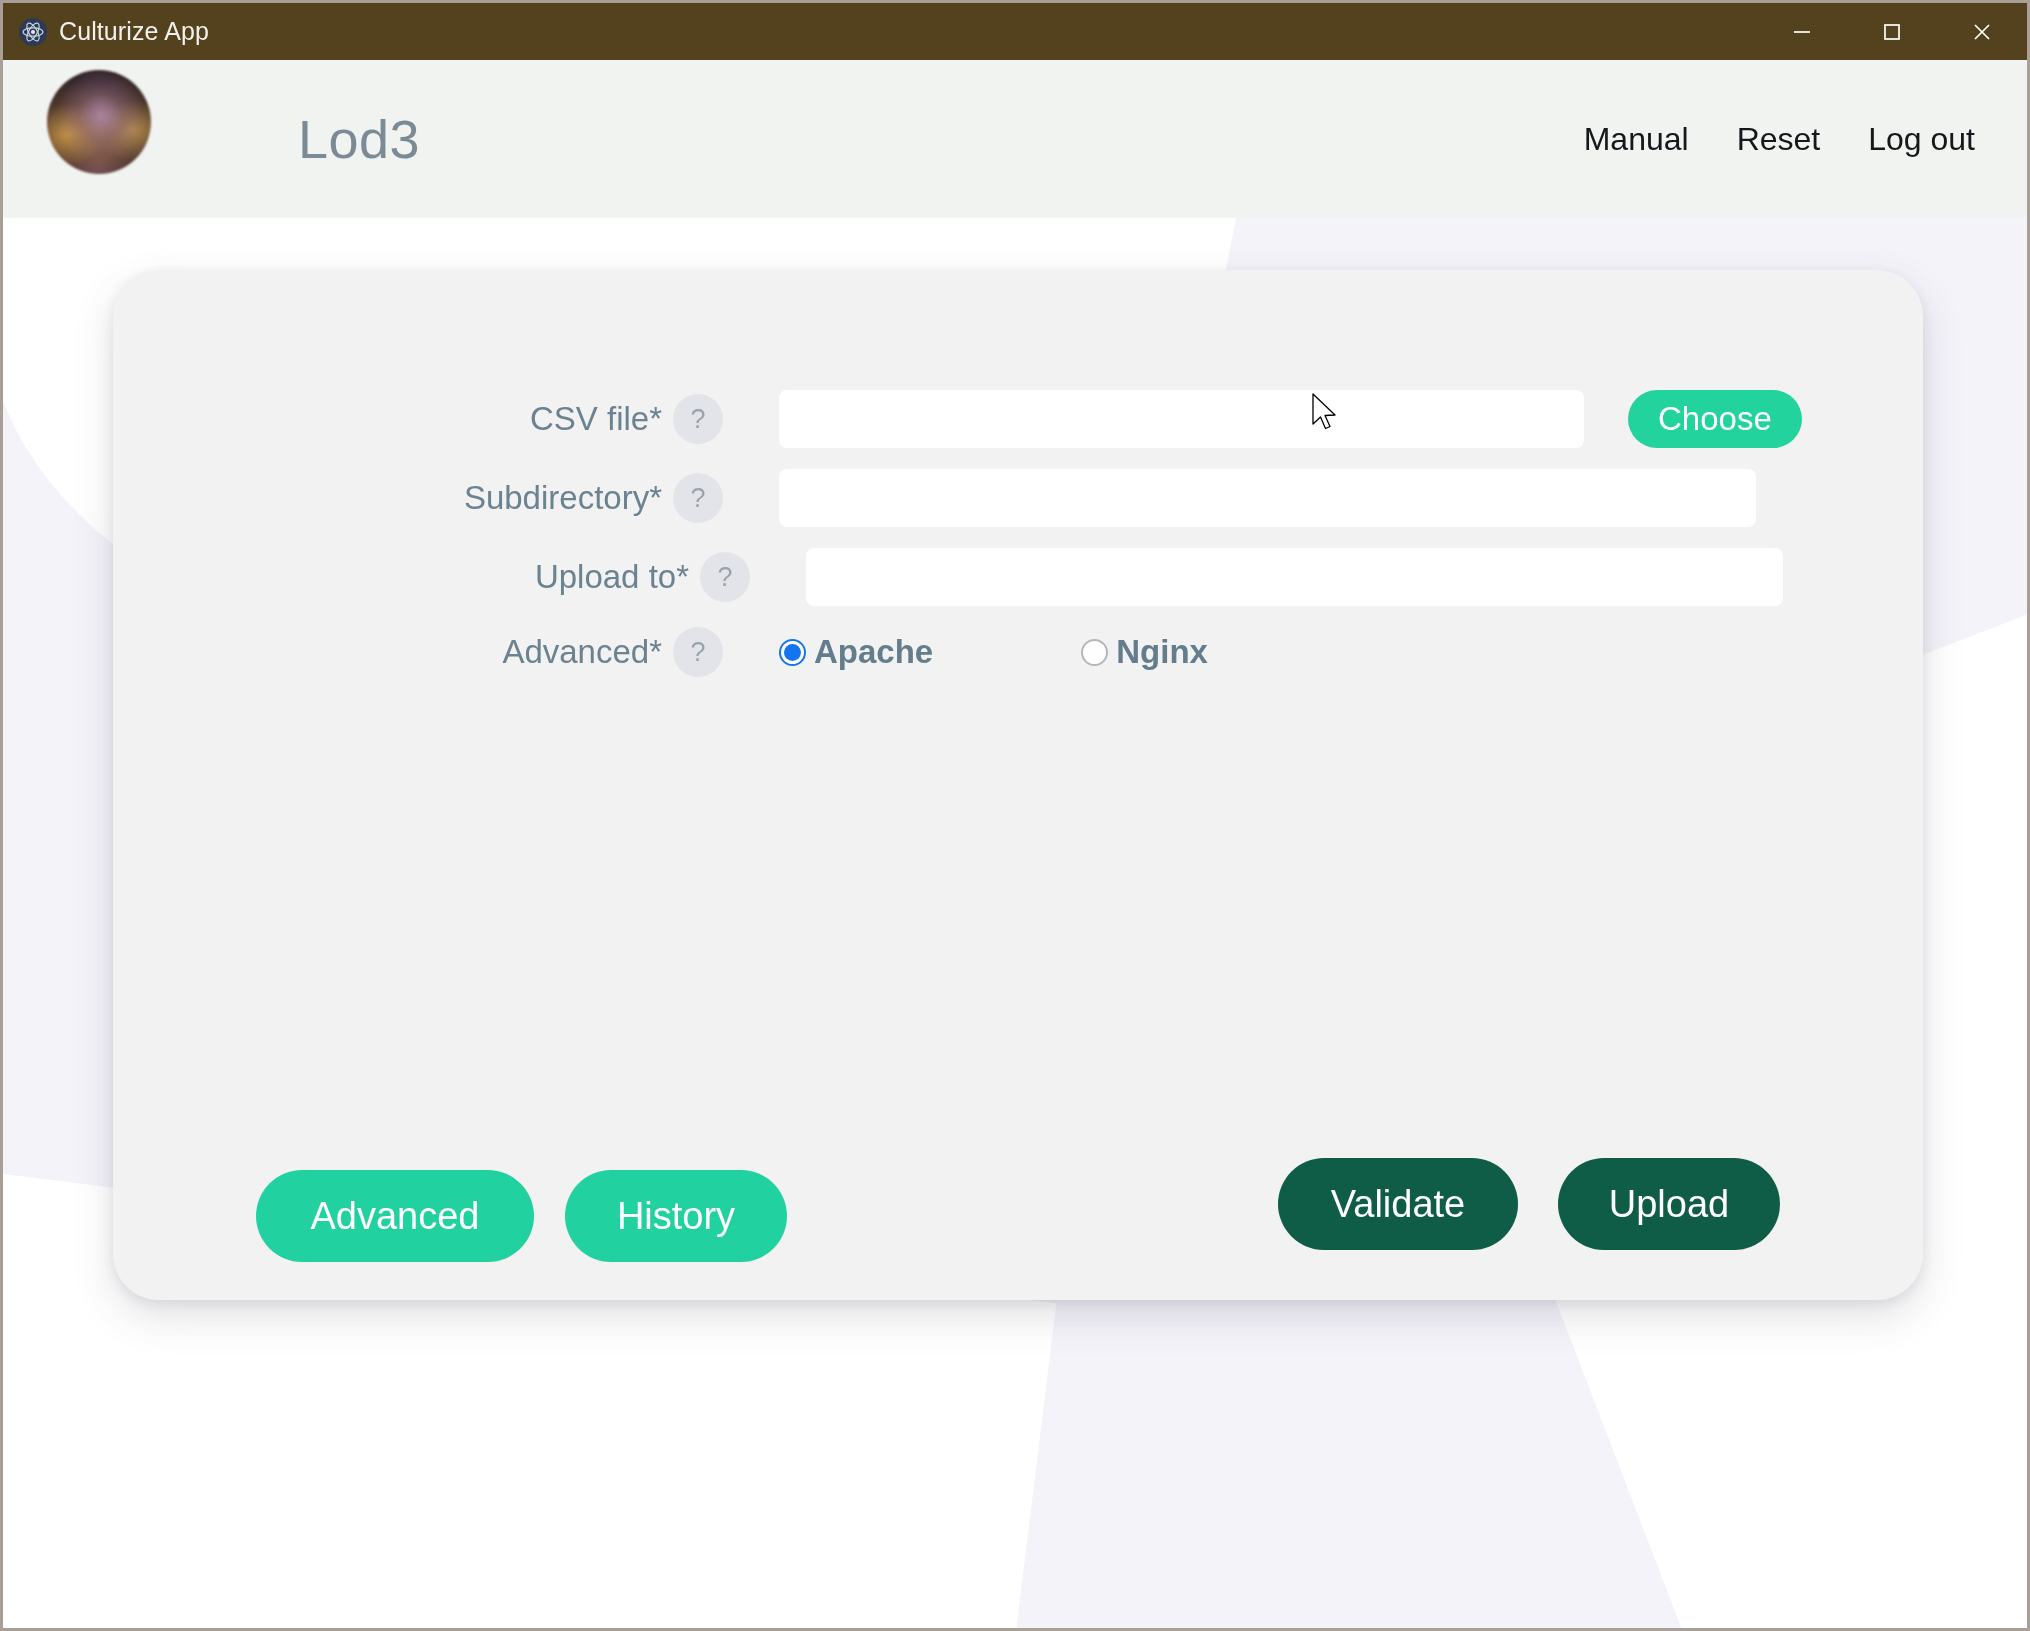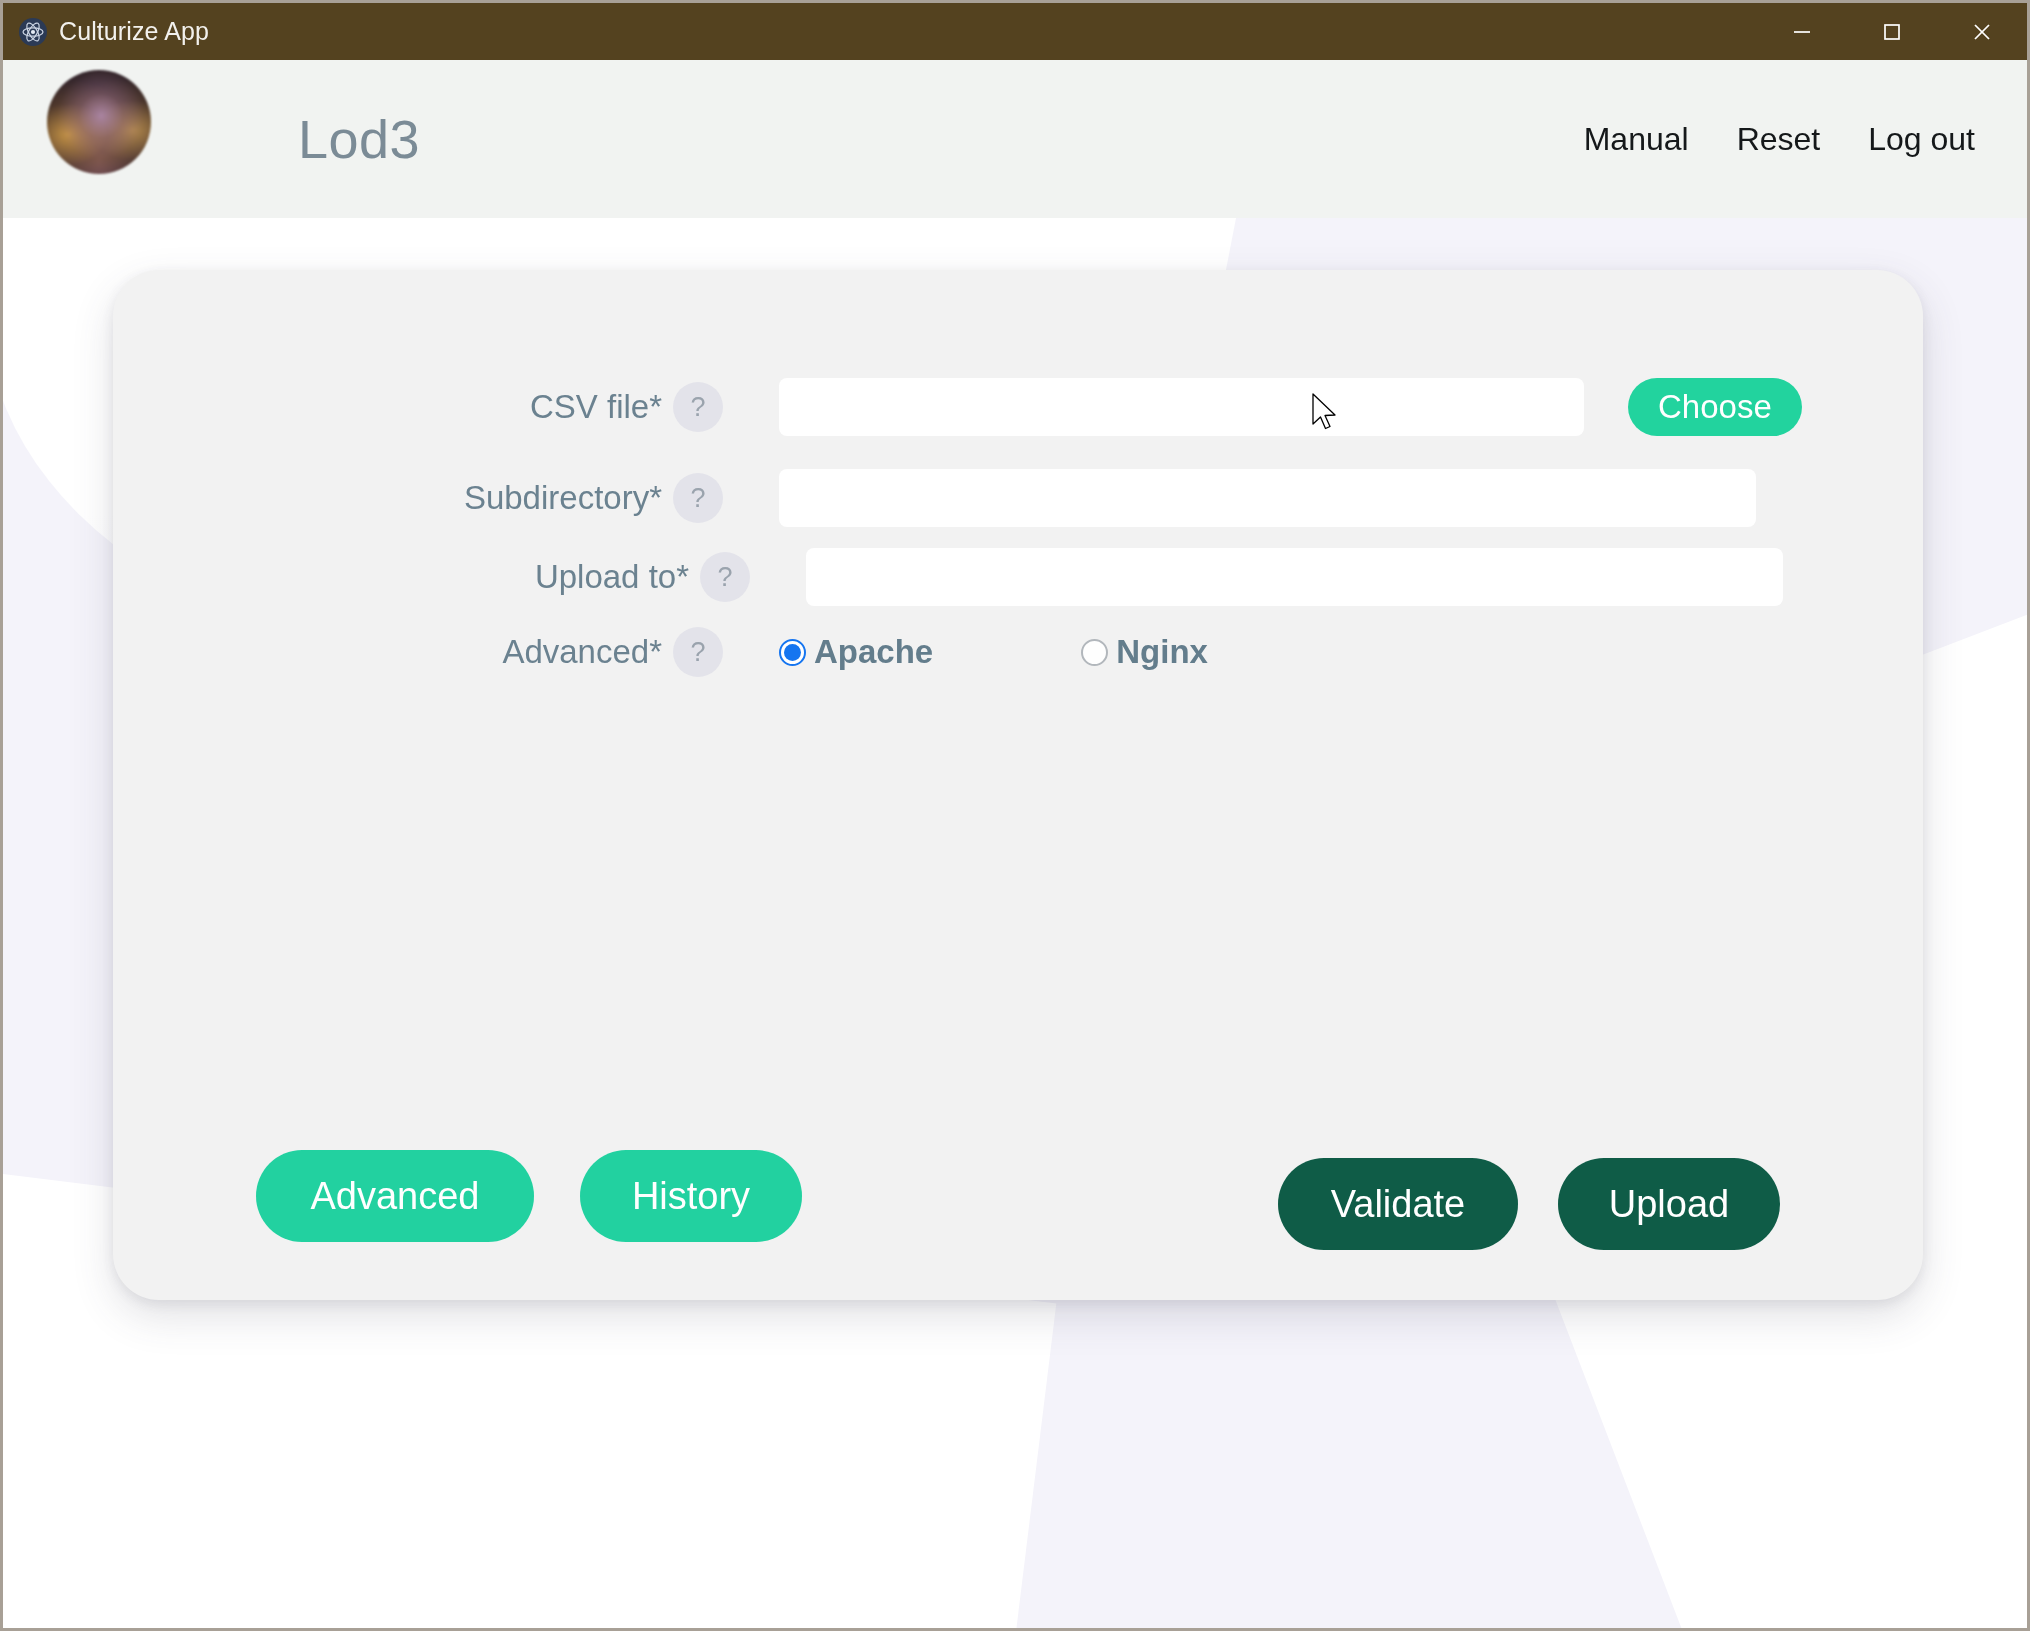--- a/index.html
+++ b/index.html
@@ -258,23 +258,23 @@
     font-size: 33px;
     font-weight: bold;
     color: #637d8c;
     white-space: nowrap;
   }
 
   
   #card-actions-left {
     position: absolute;
     left: 143px;
-    bottom: 58px;
-    display: flex;
-    gap: 46px;
+    bottom: 38px;
+    display: flex;
+    gap: 31px;
   }
   #card-actions-right {
     position: absolute;
     right: 143px;
     bottom: 50px;
     display: flex;
     gap: 40px;
   }
   .pill-btn {
     border: none;
@@ -349,21 +349,21 @@
   </div>
 
   <div id="body-area">
 
     <div class="bg-shape" id="bg-swoosh-top"></div>
     <div class="bg-shape" id="bg-wedge-right"></div>
     <div class="bg-shape" id="bg-wedge-bottom"></div>
 
     <div id="form-card">
 
-      <div class="form-row" style="top:108px;">
+      <div class="form-row" style="top:120px;">
         <div class="field-label-wrap">
           <span class="field-label">CSV file*</span>
           <span class="help-badge">?</span>
         </div>
         <input id="csv-input" class="text-input" type="text" placeholder="" style="">
         <button id="choose-button">Choose</button>
       </div>
 
       <div class="form-row" style="top:199px;">
         <div class="field-label-wrap">

